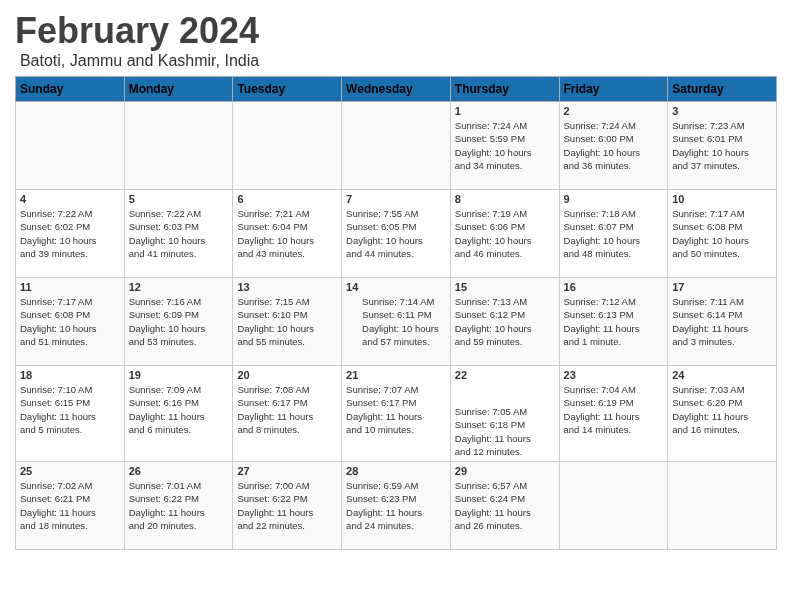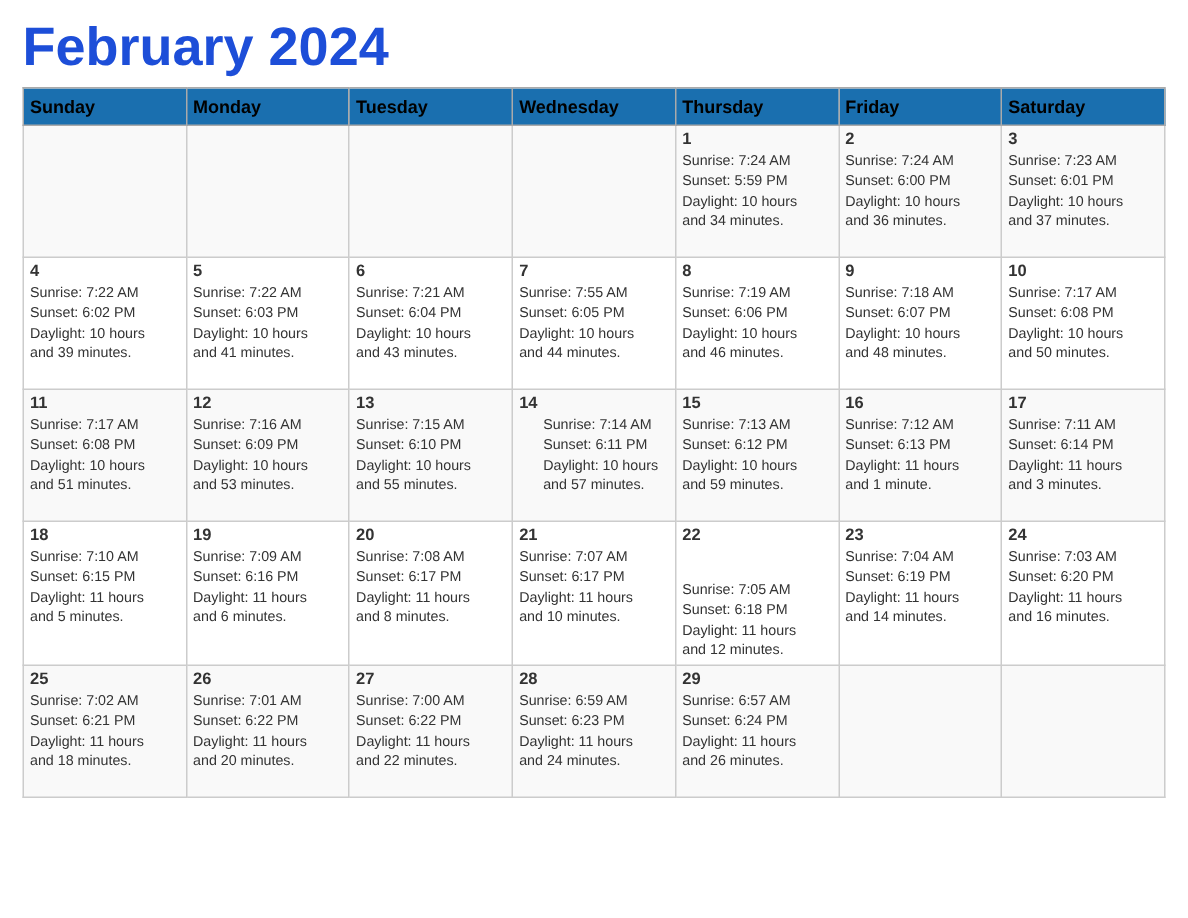--- a/index.html
+++ b/index.html
@@ -34,21 +34,21 @@
       width: 28px;
       height: 28px;
       margin-left: 2px;
     }
     .title-area {
       text-align: right;
     }
     .month-title {
       font-size: 36px;
       font-weight: bold;
-      color: #1d4ed8;
+      color: #404040;
     }
     .location-title {
       font-size: 16px;
       color: #333;
     }
     table {
       width: 100%;
       border-collapse: collapse;
       table-layout: fixed;
     }
@@ -84,20 +84,21 @@
       line-height: 1.4;
       color: #333;
     }
   </style>
 </head>
 <body>
 
 <div class="header-area">
   <div class="title-area">
     <div class="month-title">February 2024</div>
+    <div class="location-title">Batoti, Jammu and Kashmir, India</div>
   </div>
 </div>
 
 <table>
   <thead>
     <tr id="days-header">
         <th>Sunday</th>
         <th>Monday</th>
         <th>Tuesday</th>
         <th>Wednesday</th>

